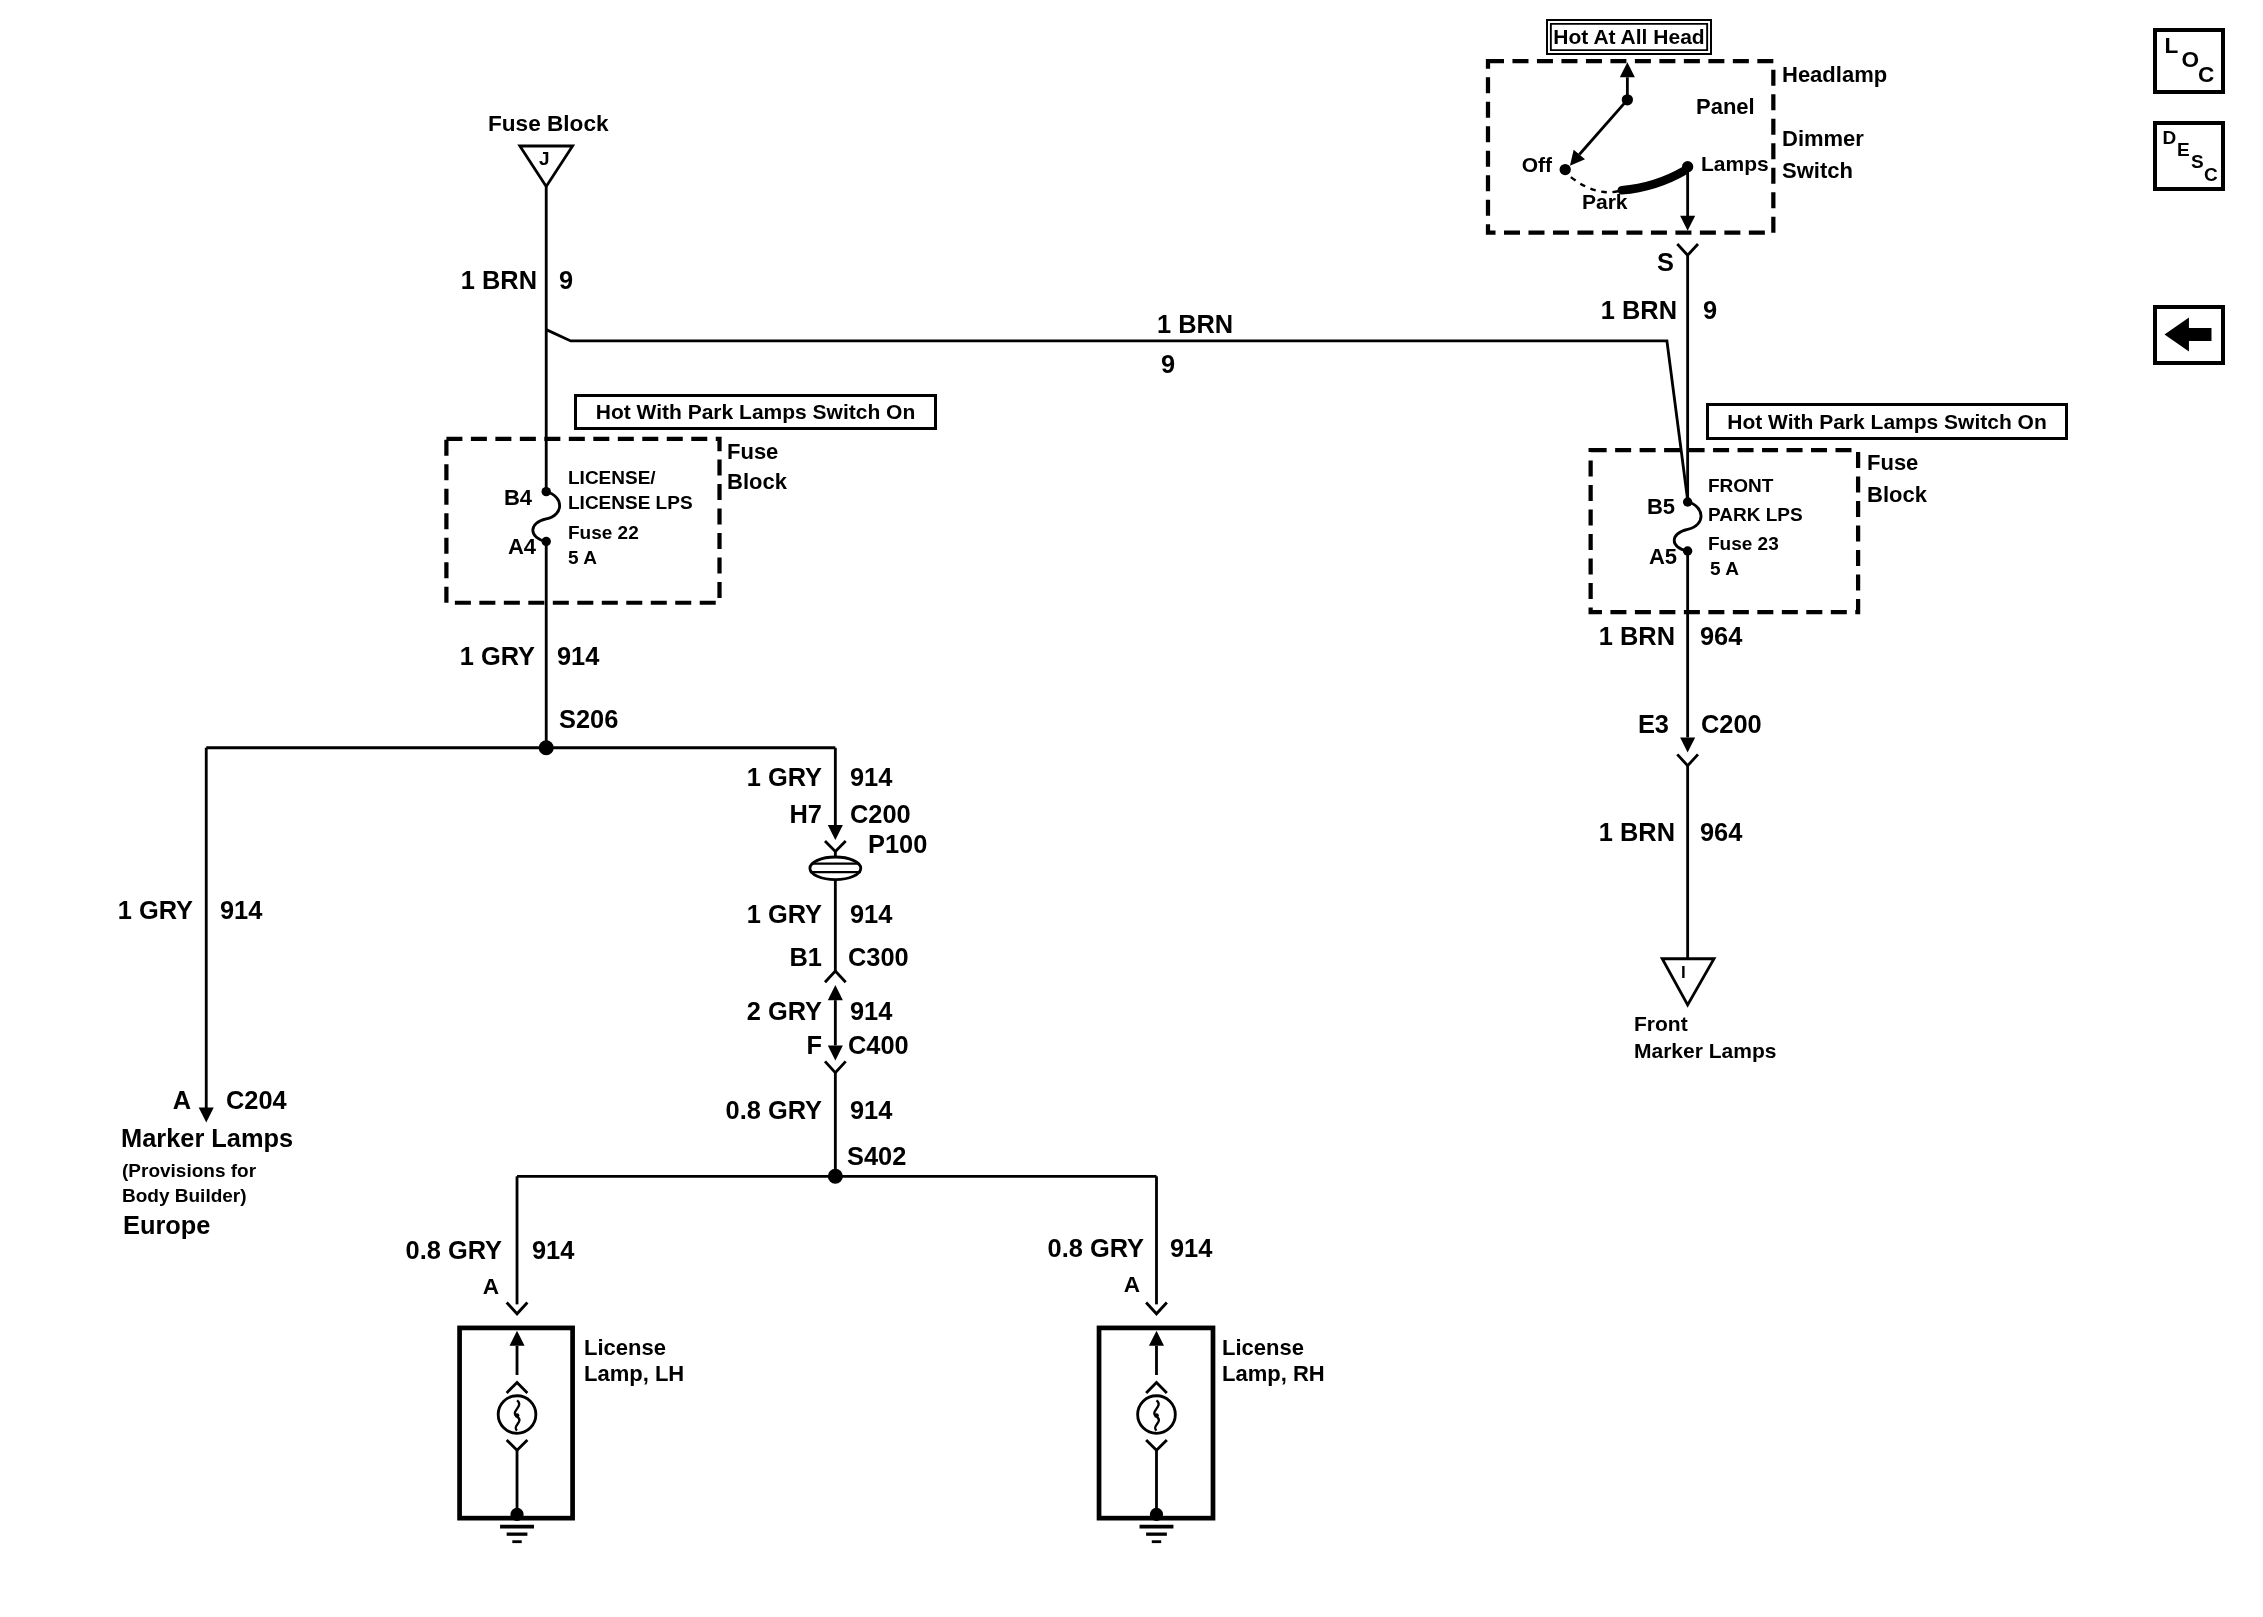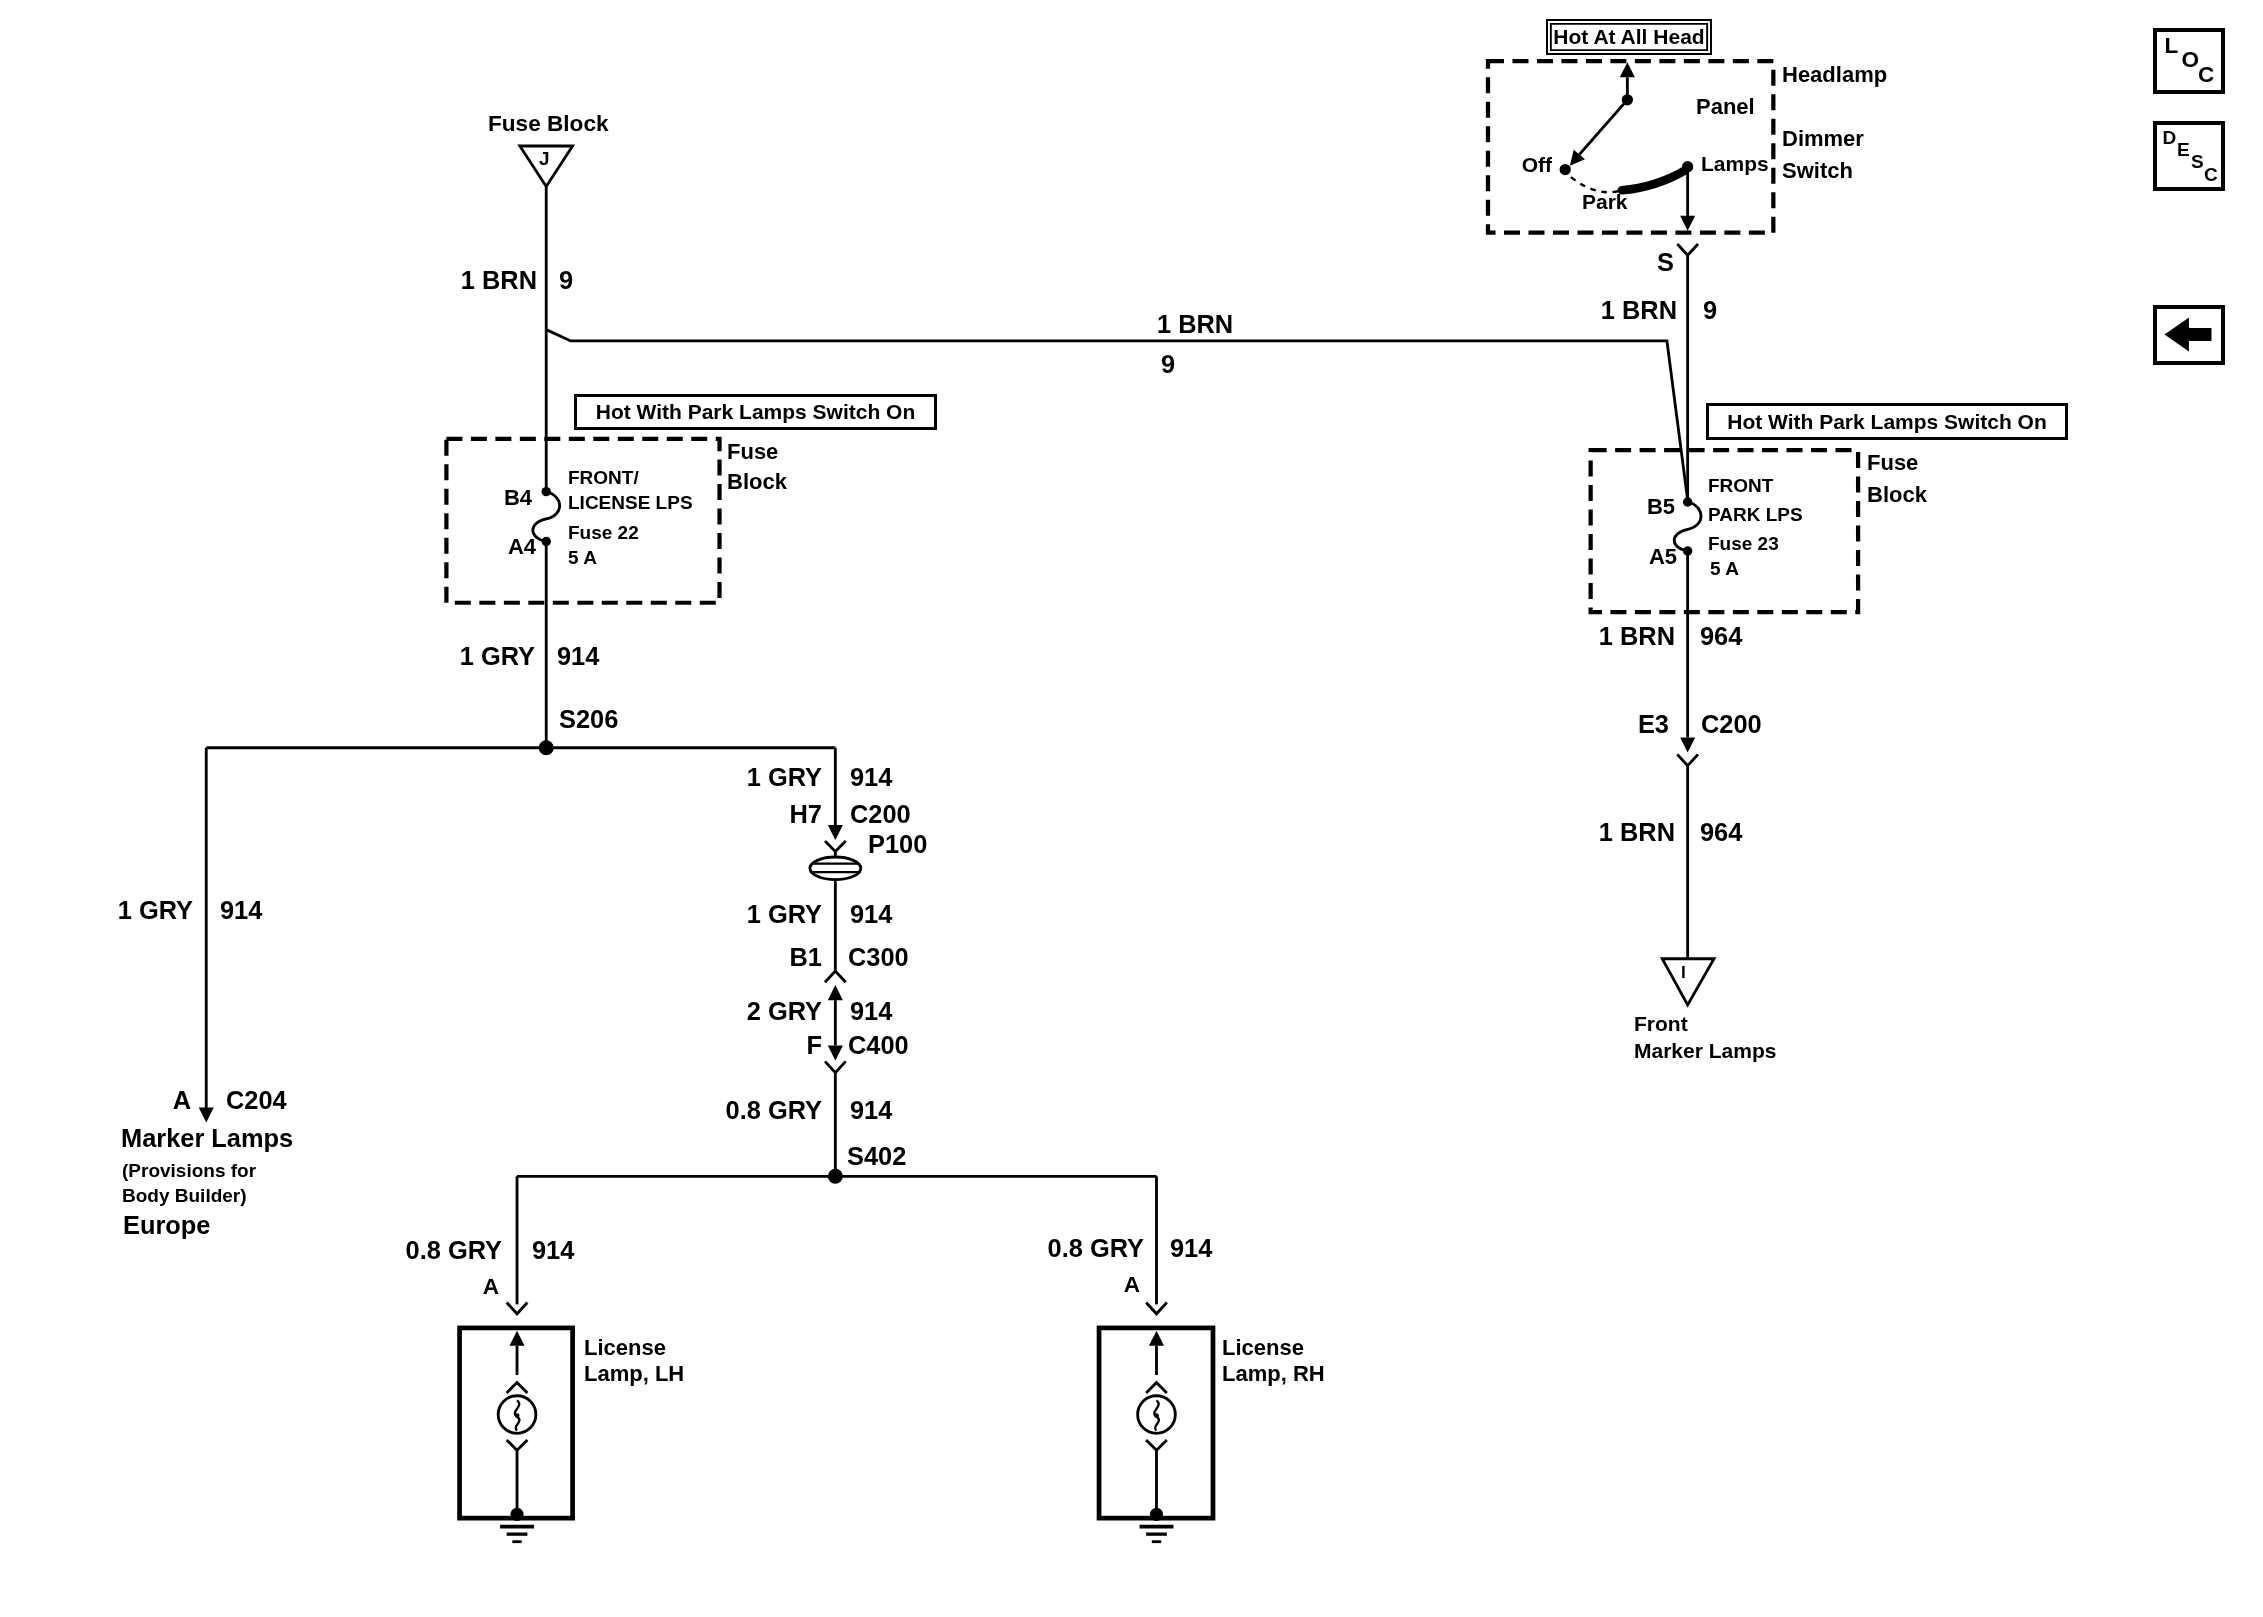--- a/index.html
+++ b/index.html
@@ -160,21 +160,21 @@
   <div class="lbl f28" style="left:1782px;top:160px">Switch</div>
   <div class="lbl f22" style="right:712px;top:154px">Off</div>
   <div class="lbl f22" style="left:1582px;top:191px">Park</div>
   <div class="lbl f22" style="left:1701px;top:153px">Lamps</div>
   <div class="lbl f27" style="right:590px;top:250px">S</div>
   <div class="lbl f27" style="right:587px;top:298px">1 BRN</div>
   <div class="lbl f27" style="left:1703px;top:298px">9</div>
 
   <div class="lbl f21" style="right:1732px;top:487px">B4</div>
   <div class="lbl f21" style="right:1728px;top:536px">A4</div>
-  <div class="lbl f20" style="left:568px;top:468px">FRONT/</div>
+  <div class="lbl f20" style="left:568px;top:468px">LICENSE/</div>
   <div class="lbl f20" style="left:568px;top:493px">LICENSE LPS</div>
   <div class="lbl f20" style="left:568px;top:523px">Fuse 22</div>
   <div class="lbl f20" style="left:568px;top:548px">5 A</div>
   <div class="lbl f28" style="left:727px;top:441px">Fuse</div>
   <div class="lbl f28" style="left:727px;top:471px">Block</div>
 
   <div class="lbl f21" style="right:589px;top:496px">B5</div>
   <div class="lbl f21" style="right:587px;top:546px">A5</div>
   <div class="lbl f20" style="left:1708px;top:476px">FRONT</div>
   <div class="lbl f20" style="left:1708px;top:505px">PARK LPS</div>

